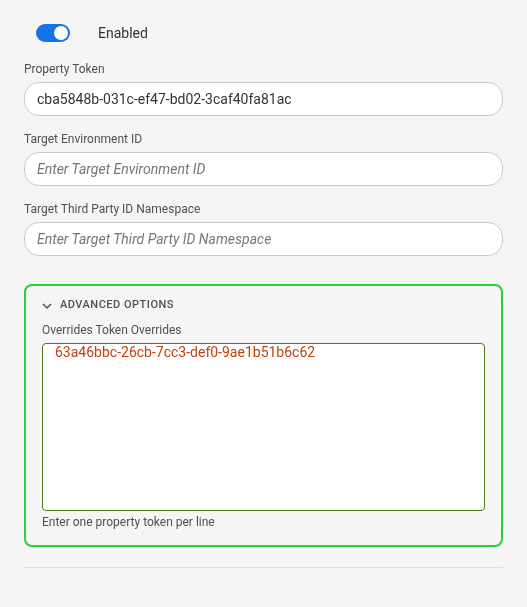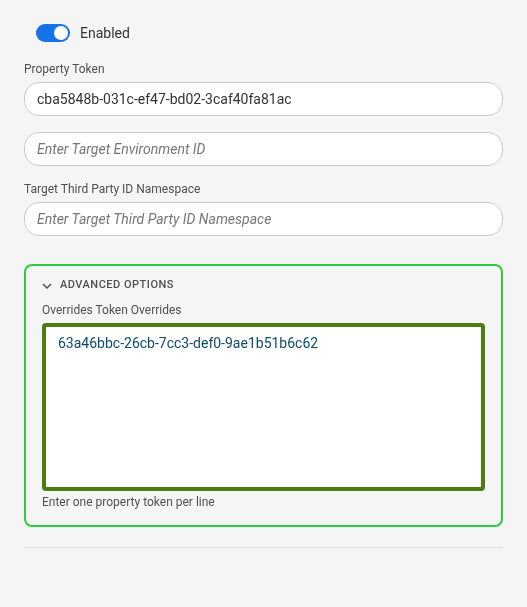--- a/index.html
+++ b/index.html
@@ -11,21 +11,21 @@
       font-family: -apple-system, BlinkMacSystemFont, "Segoe UI", Roboto, Helvetica, Arial, sans-serif;
       background: #f5f5f5;
       width: 527px;
       height: 607px;
       padding: 24px;
       color: #333;
     }
     .toggle-row {
       display: flex;
       align-items: center;
-      gap: 10px;
+      gap: 28px;
       margin-bottom: 20px;
       padding-left: 12px;
     }
     .toggle {
       width: 34px;
       height: 18px;
       background: #1473e6;
       border-radius: 9px;
       position: relative;
       cursor: pointer;
@@ -100,26 +100,26 @@
     }
     .advanced-label {
       font-size: 12px;
       color: #505050;
       margin-bottom: 6px;
       display: block;
     }
     .textarea-input {
       width: 100%;
       height: 168px;
-      padding: 8px 12px;
+      padding: 0 12px;
       font-size: 14px;
-      border: 4px solid #4d7c0f;
+      border: 1px solid #4d7c0f;
       border-radius: 4px;
       background: #fff;
-      color: #0c4a6e;
+      color: #c2410c;
       outline: none;
       resize: none;
       font-family: inherit;
     }
     .helper-text {
       font-size: 12px;
       color: #505050;
     }
     .divider {
       border: none;
@@ -136,20 +136,21 @@
   </div>
   <span class="toggle-label">Enabled</span>
 </div>
 
 <div class="field-group">
   <label class="field-label">Property Token</label>
   <input type="text" class="text-input" value="cba5848b-031c-ef47-bd02-3caf40fa81ac" style="">
 </div>
 
 <div class="field-group">
+  <label class="field-label">Target Environment ID</label>
   <input type="text" class="text-input" placeholder="Enter Target Environment ID" style="">
 </div>
 
 <div class="field-group">
   <label class="field-label">Target Third Party ID Namespace</label>
   <input type="text" class="text-input" placeholder="Enter Target Third Party ID Namespace" style="">
 </div>
 
 <div class="advanced-section">
   <div class="advanced-header">

